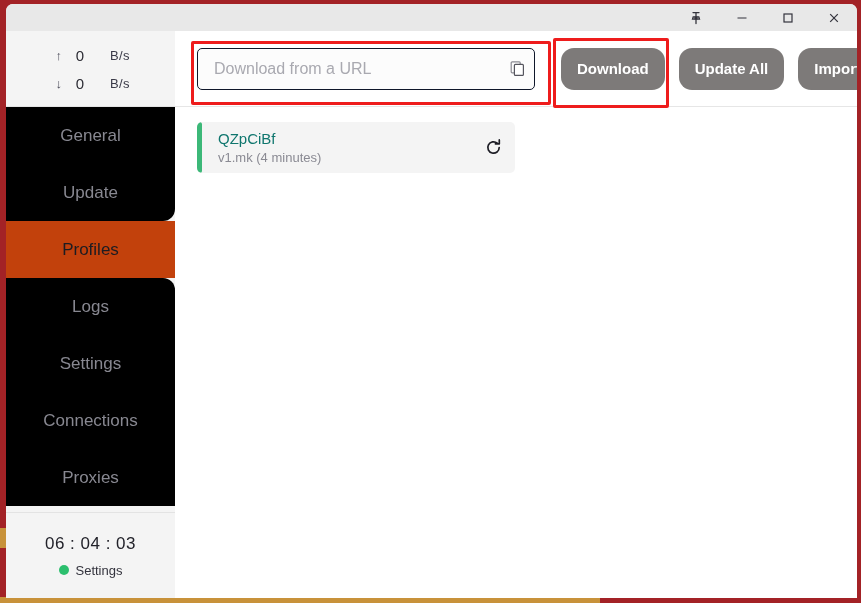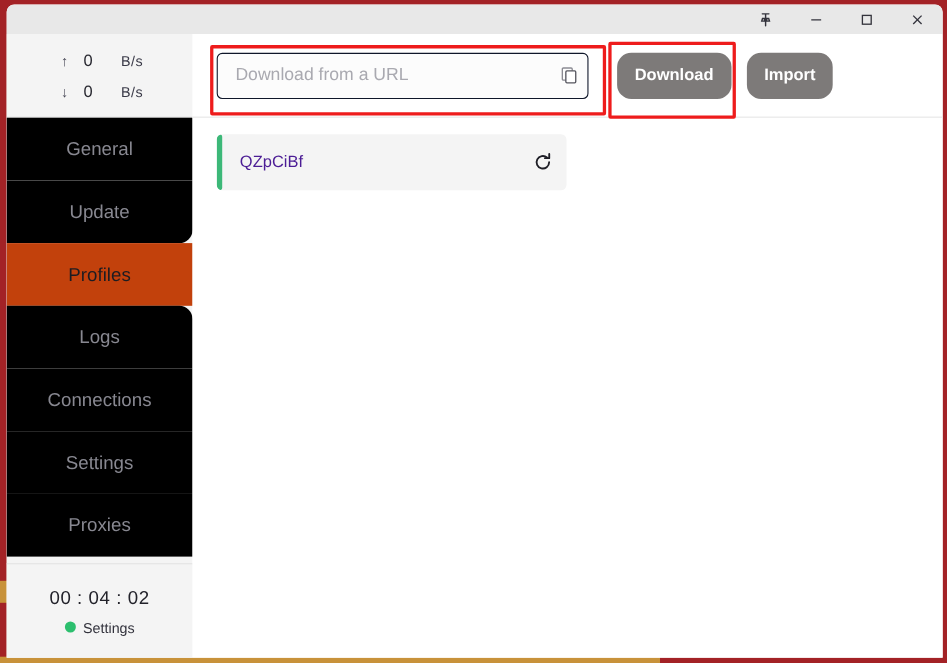--- a/index.html
+++ b/index.html
@@ -279,21 +279,21 @@
     height: 51px;
     background: #3cb878;
     border-radius: 3px;
   }
   .profile-text {
     margin-left: 21px;
     flex: 1;
   }
   .profile-title {
     font-size: 15px;
-    color: #4c1d95;
+    color: #0f766e;
     line-height: 18px;
   }
   .profile-sub {
     font-size: 13px;
     color: #8a8a93;
     line-height: 17px;
     margin-top: 1px;
   }
   .profile-refresh {
     width: 44px;
@@ -352,27 +352,27 @@
           <span class="speed-value">0</span>
           <span class="speed-unit">B/s</span>
         </div>
       </div>
 
       <div id="nav">
         <div class="nav-item">General</div>
         <div class="nav-item above-selected">Update</div>
         <div class="nav-item selected">Profiles</div>
         <div class="nav-item below-selected">Logs</div>
+        <div class="nav-item">Settings</div>
         <div class="nav-item">Connections</div>
-        <div class="nav-item">Settings</div>
         <div class="nav-item">Proxies</div>
       </div>
 
       <div id="sidebar-footer">
-        <div id="session-timer">00 : 04 : 02</div>
+        <div id="session-timer">06 : 04 : 03</div>
         <div id="connection-status">
           <span id="status-dot"></span>
           <span>Settings</span>
         </div>
       </div>
 
     </div>
 
     <div id="main">
 
@@ -384,31 +384,33 @@
             <span id="paste-icon">
               <svg width="17" height="17" viewBox="0 0 17 17">
                 <rect x="2.2" y="1.8" width="9" height="11" rx="1" stroke="#8a8a92" stroke-width="1.2" fill="none"></rect>
                 <rect x="5.4" y="4.4" width="9" height="11" rx="1" stroke="#55555e" stroke-width="1.2" fill="#ffffff"></rect>
               </svg>
             </span>
           </div>
         </div>
 
         <button class="tool-btn">Download</button>
+        <button class="tool-btn">Update All</button>
         <button class="tool-btn">Import</button>
 
         <div class="annot-box" style="left:16px; top:10px; width:354px; height:58px;"></div>
         <div class="annot-box" style="left:378px; top:7px; width:110px; height:64px;"></div>
       </div>
 
       <div id="profile-list">
         <div class="profile-card">
           <div class="profile-accent"></div>
           <div class="profile-text">
             <div class="profile-title">QZpCiBf</div>
+            <div class="profile-sub">v1.mk (4 minutes)</div>
           </div>
           <div class="profile-refresh">
             <svg width="19" height="19" viewBox="0 0 19 19">
               <path d="M15.2 9.5a5.7 5.7 0 1 1-1.95-4.3" stroke="#1e1e26" stroke-width="1.7" fill="none" stroke-linecap="round"></path>
               <path d="M15.3 1.9v3.9h-3.9" stroke="#1e1e26" stroke-width="1.7" fill="none" stroke-linecap="round" stroke-linejoin="round"></path>
             </svg>
           </div>
         </div>
       </div>
 

